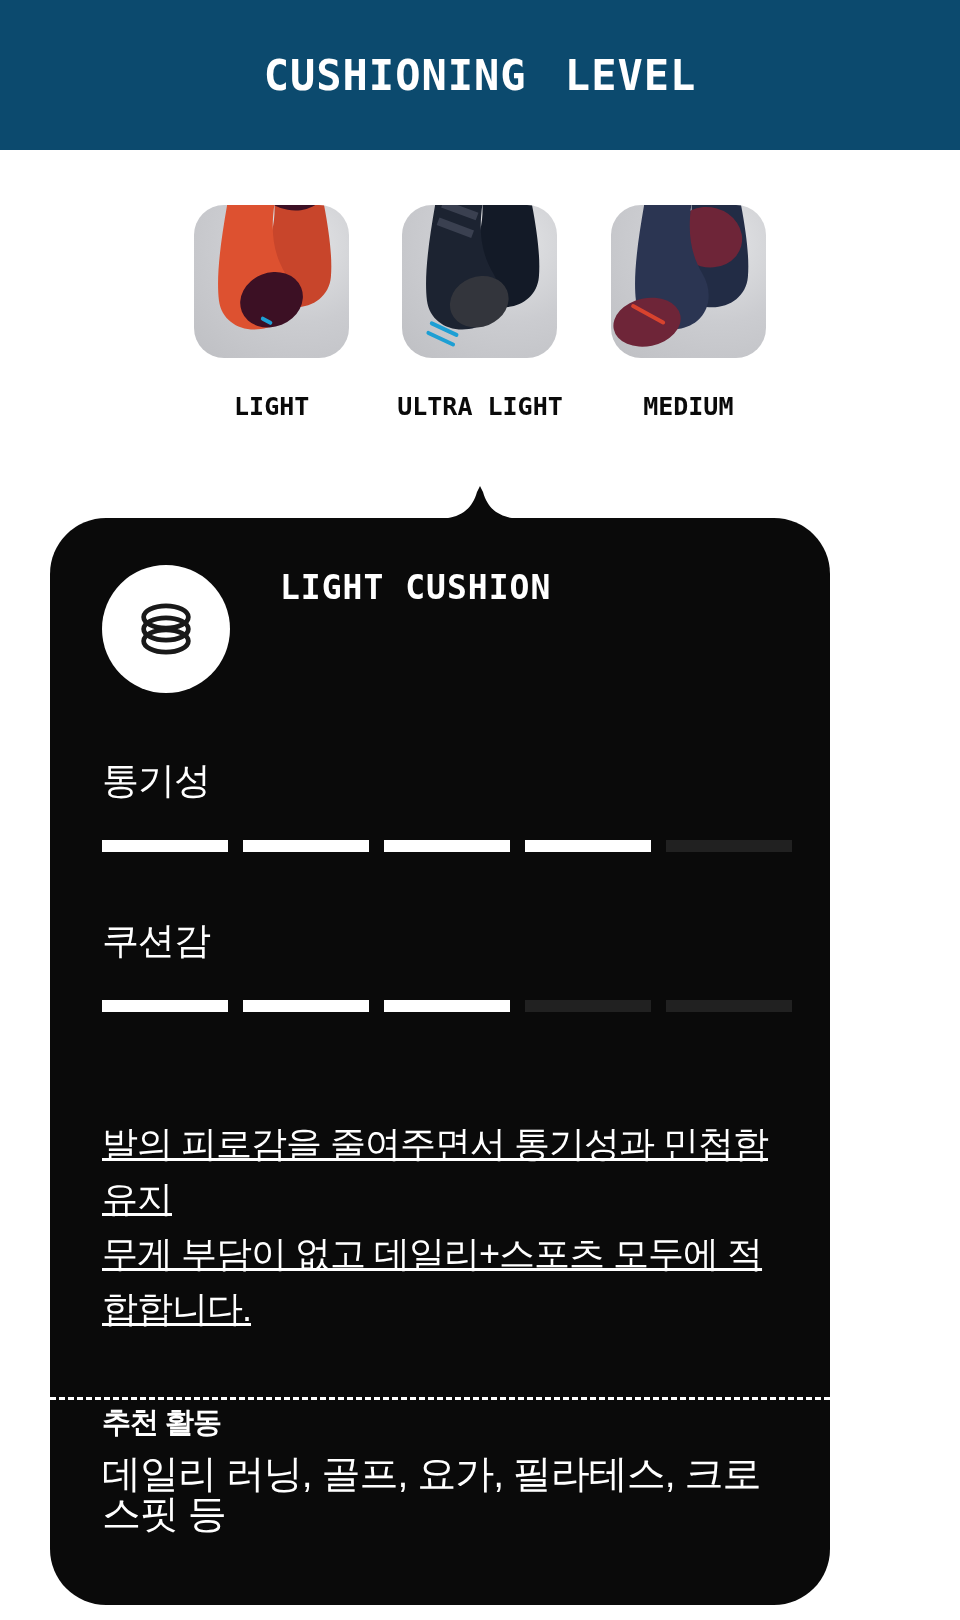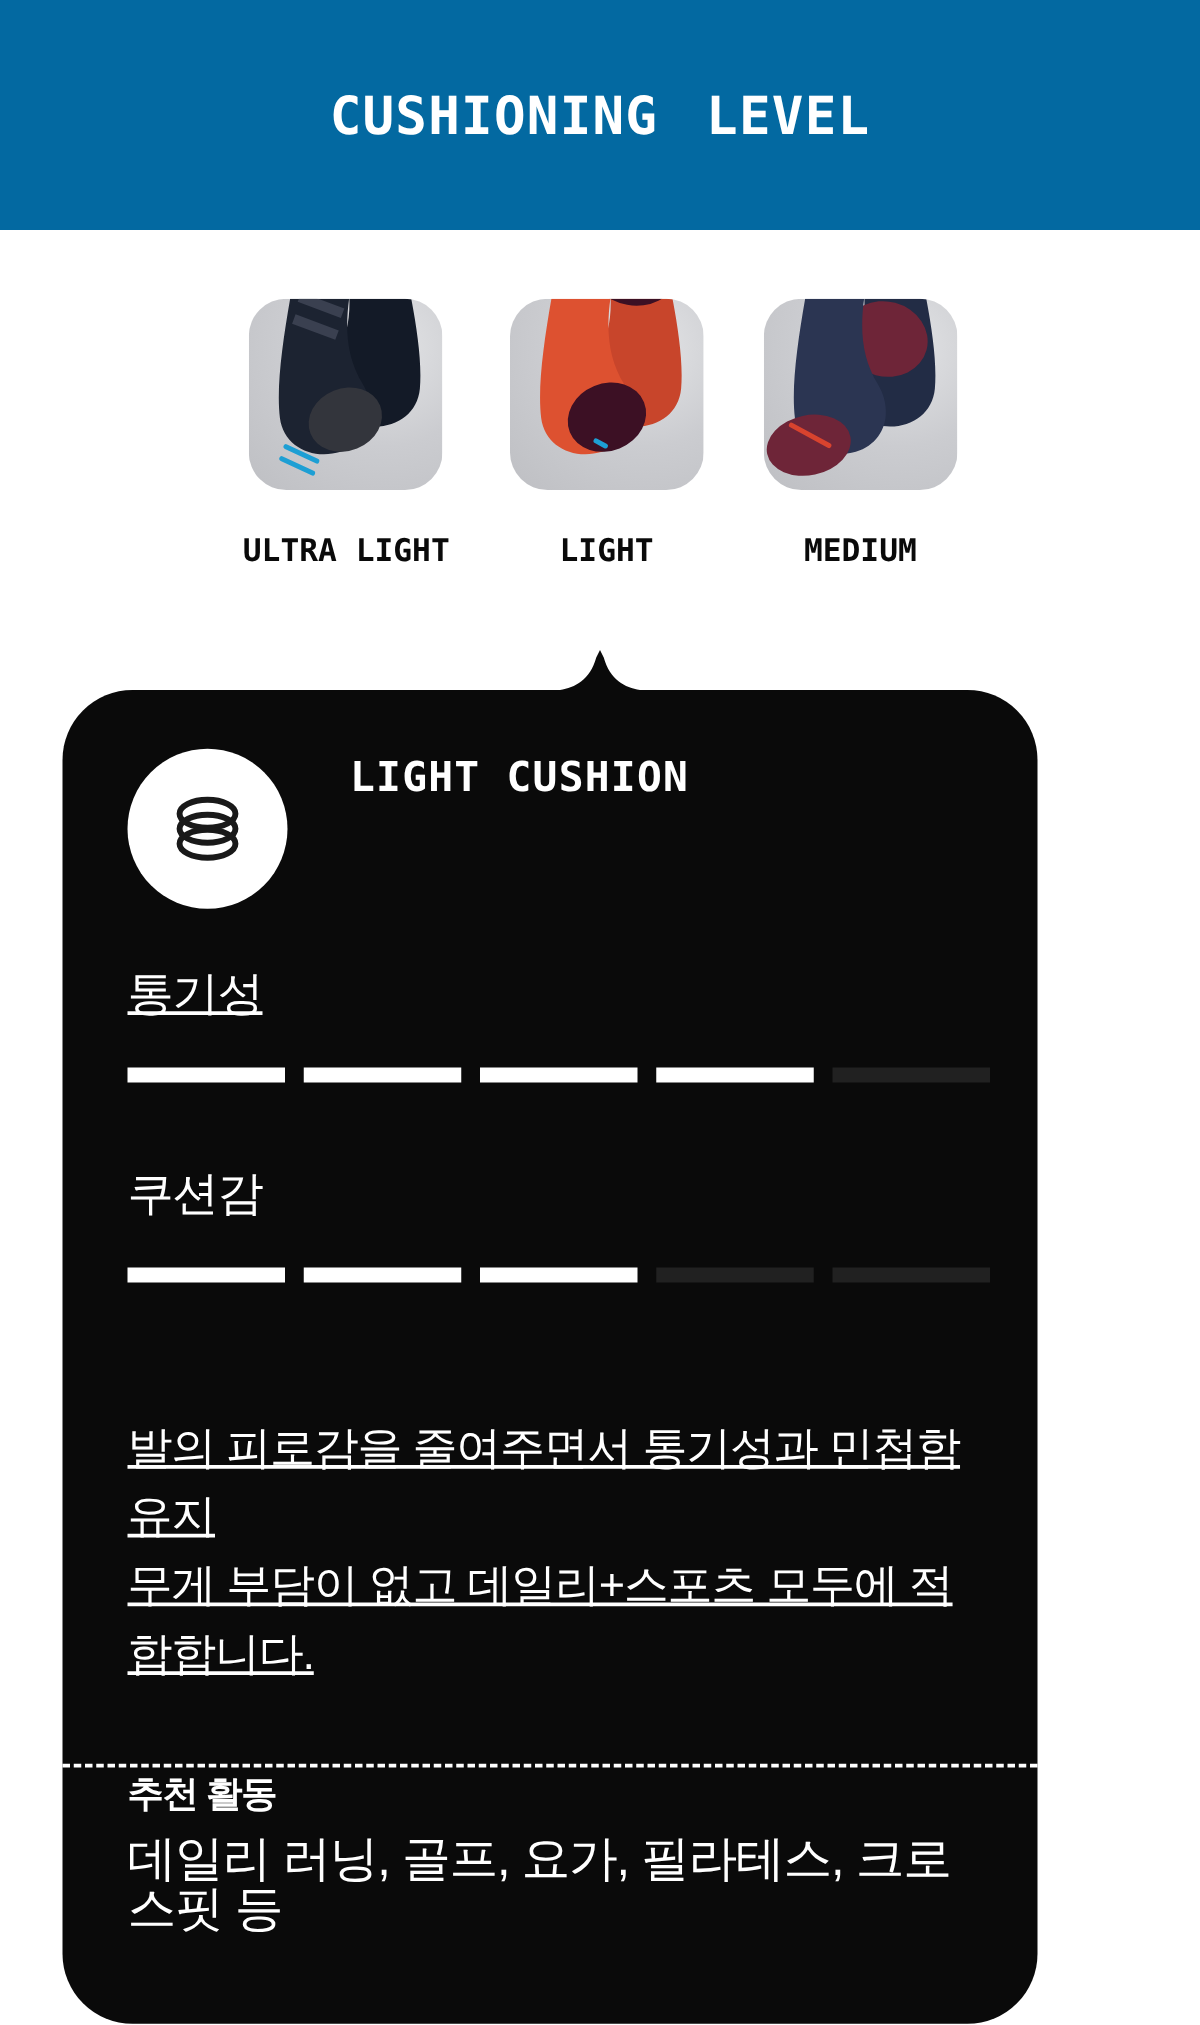--- a/index.html
+++ b/index.html
@@ -7,21 +7,21 @@
     width:960px;height:1620px;
     background:#ffffff;
     font-family:"Liberation Sans","DejaVu Sans",sans-serif;
     -webkit-font-smoothing:antialiased;
     overflow:hidden;
   }
   .page{width:960px;height:1620px;position:relative;}
 
   
   .header{
-    height:184px;background:#0369a1;
+    height:150px;background:#0c4a6e;
     display:flex;align-items:center;justify-content:center;
   }
   .header-title{
     color:#fff;
     font-family:"DejaVu Sans Mono","Liberation Mono",monospace;
     font-weight:bold;font-size:42px;letter-spacing:1px;word-spacing:12px;
   }
 
   
   .tiles-row{
@@ -68,21 +68,21 @@
     font-family:"DejaVu Sans Mono","Liberation Mono",monospace;
     font-weight:bold;font-size:33px;letter-spacing:1px;line-height:38px;
   }
   .card-subtitle{
     margin-top:5px;
     font-weight:bold;font-size:32px;letter-spacing:-1px;line-height:40px;
   }
 
   .metric{margin:0;}
   .metric-label{font-size:37px;line-height:46px;font-weight:400;letter-spacing:-1px;}
-  .metric1 .metric-label{margin-top:45px;text-decoration:underline;}
+  .metric1 .metric-label{margin-top:65px;}
   .metric2 .metric-label{margin-top:66px;}
   .metric-bars{margin-top:36px;display:flex;gap:15px;}
   .metric-bars .seg{flex:1 1 0;height:12px;background:var(--bar-empty,#212121);}
   .metric-bars .seg.on{background:var(--bar-filled,#ffffff);}
 
   .desc{
     margin:104px 0 0 0;
     font-size:36px;line-height:55px;font-weight:400;letter-spacing:-1px;text-decoration:underline;
   }
 
@@ -114,59 +114,59 @@
     </defs>
   </svg>
 
   <header class="header">
     <div class="header-title">CUSHIONING LEVEL</div>
   </header>
 
   <section class="tiles-row">
 
     <div class="tile-col">
-      <span class="tile" style="--sock-main: #1c2331; --sock-secondary: #131a27; --heel: #33353c; --accent: #1d9fd4;">
-        <svg viewBox="0 0 155 153">
-          <g>
-            <rect width="155" height="153" fill="url(#tilebg)"></rect>
-
-            <g transform="translate(150,-38) scale(-1,1) rotate(10)">
-              <path class="sock-secondary" d="M28,-20 L74,-12 C72,22 76,48 94,70 C110,90 106,116 84,126 C62,136 38,128 32,106 C24,76 26,28 28,-20 Z"></path>
-            </g>
-
-            <g transform="translate(8,-14) rotate(8)">
-              <path class="sock-main" d="M28,-20 L74,-12 C72,22 76,48 94,70 C110,90 106,116 84,126 C62,136 38,128 32,106 C24,76 26,28 28,-20 Z"></path>
-              <ellipse class="sock-heel" cx="84" cy="100" rx="30" ry="25" transform="rotate(-30 84 100)"></ellipse>
-              <path d="M34,8 L70,16 M32,26 L68,34" stroke="#3a4050" stroke-width="8" fill="none"></path>
-              <path class="sock-accent" d="M40,128 L66,136 M38,138 L64,146"></path>
-            </g>
-          </g>
-        </svg>
-      </span>
-      <div class="tile-label">ULTRA LIGHT</div>
-    </div>
-
-    <div class="tile-col">
       <span class="tile" style="--sock-main: #dd5130; --sock-secondary: #c8452b; --heel: #3c1024; --accent: #1d9fd4;">
         <svg viewBox="0 0 155 153">
           <g>
             <rect width="155" height="153" fill="url(#tilebg)"></rect>
             <g transform="translate(150,-38) scale(-1,1) rotate(10)">
               <path class="sock-secondary" d="M28,-20 L74,-12 C72,22 76,48 94,70 C110,90 106,116 84,126 C62,136 38,128 32,106 C24,76 26,28 28,-20 Z"></path>
               <ellipse class="sock-heel" cx="54" cy="8" rx="34" ry="26" transform="rotate(-20 54 8)"></ellipse>
             </g>
             <g transform="translate(8,-14) rotate(8)">
               <path class="sock-main" d="M28,-20 L74,-12 C72,22 76,48 94,70 C110,90 106,116 84,126 C62,136 38,128 32,106 C24,76 26,28 28,-20 Z"></path>
               <ellipse class="sock-heel" cx="84" cy="98" rx="32" ry="27" transform="rotate(-30 84 98)"></ellipse>
               <path class="sock-accent" d="M78,118 L86,121"></path>
             </g>
           </g>
         </svg>
       </span>
       <div class="tile-label">LIGHT</div>
+    </div>
+
+    <div class="tile-col">
+      <span class="tile" style="--sock-main: #1c2331; --sock-secondary: #131a27; --heel: #33353c; --accent: #1d9fd4;">
+        <svg viewBox="0 0 155 153">
+          <g>
+            <rect width="155" height="153" fill="url(#tilebg)"></rect>
+
+            <g transform="translate(150,-38) scale(-1,1) rotate(10)">
+              <path class="sock-secondary" d="M28,-20 L74,-12 C72,22 76,48 94,70 C110,90 106,116 84,126 C62,136 38,128 32,106 C24,76 26,28 28,-20 Z"></path>
+            </g>
+
+            <g transform="translate(8,-14) rotate(8)">
+              <path class="sock-main" d="M28,-20 L74,-12 C72,22 76,48 94,70 C110,90 106,116 84,126 C62,136 38,128 32,106 C24,76 26,28 28,-20 Z"></path>
+              <ellipse class="sock-heel" cx="84" cy="100" rx="30" ry="25" transform="rotate(-30 84 100)"></ellipse>
+              <path d="M34,8 L70,16 M32,26 L68,34" stroke="#3a4050" stroke-width="8" fill="none"></path>
+              <path class="sock-accent" d="M40,128 L66,136 M38,138 L64,146"></path>
+            </g>
+          </g>
+        </svg>
+      </span>
+      <div class="tile-label">ULTRA LIGHT</div>
     </div>
 
     <div class="tile-col">
       <span class="tile" style="--sock-main: #2b3552; --sock-secondary: #222c45; --heel: #6e2538; --accent: #d8432e;">
         <svg viewBox="0 0 155 153">
           <g>
             <rect width="155" height="153" fill="url(#tilebg)"></rect>
             <g transform="translate(150,-38) scale(-1,1) rotate(10)">
               <path class="sock-secondary" d="M28,-20 L74,-12 C72,22 76,48 94,70 C110,90 106,116 84,126 C62,136 38,128 32,106 C24,76 26,28 28,-20 Z"></path>
               <ellipse class="sock-heel" cx="64" cy="60" rx="34" ry="30" transform="rotate(-25 64 60)"></ellipse>

